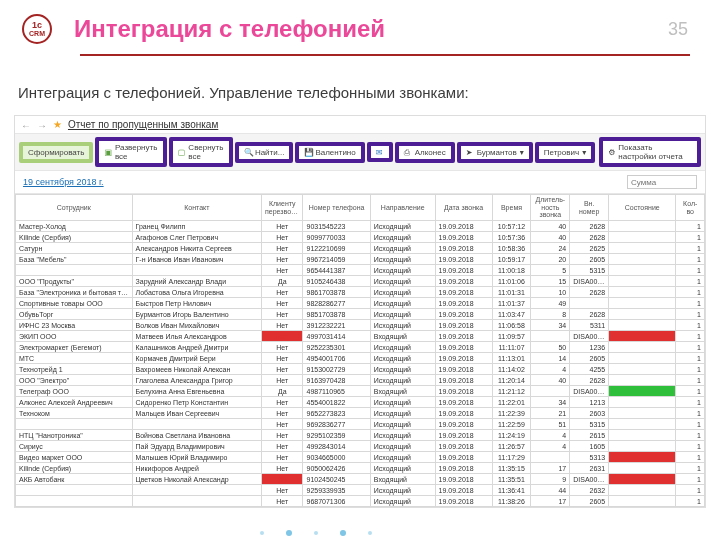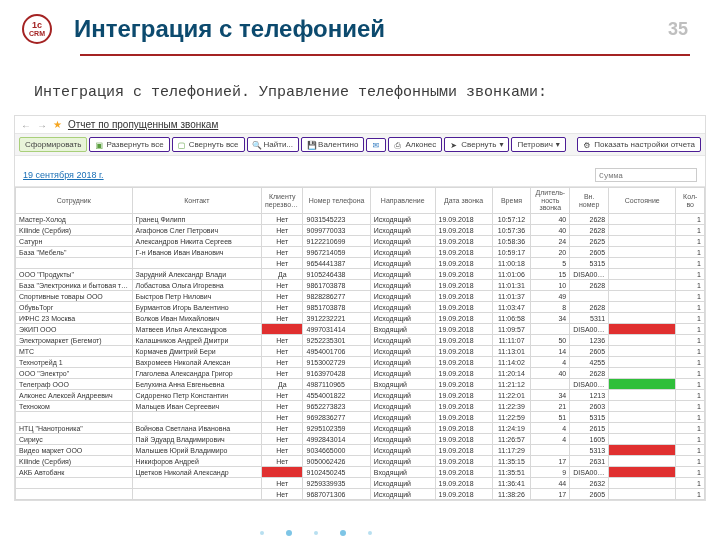--- a/index.html
+++ b/index.html
@@ -1,35 +1,35 @@
 <!DOCTYPE html>
 <html><head>
 <meta charset="utf-8">
 <style>
   * { box-sizing: border-box; margin: 0; padding: 0; }
   html, body { width: 720px; height: 540px; font-family: Arial, sans-serif; background: #fff; overflow: hidden; }
   .slide { position: relative; width: 720px; height: 540px; }
   .header { display: flex; align-items: center; padding: 14px 32px 6px 22px; }
   .logo { width: 30px; height: 30px; border: 2px solid #a42323; border-radius: 50%; display: flex; align-items: center; justify-content: center; color: #a42323; font-weight: bold; font-size: 9px; flex-direction: column; line-height: 1; margin-right: 22px;}
-  .title { color: #0c4a6e; font-size: 24px; font-weight: bold; flex: 1; }
-  .pagenum { color: #bfbfbf; font-size: 18px; font-weight: bold; }
+  .title { color: #ec4899; font-size: 24px; font-weight: bold; flex: 1; }
+  .pagenum { color: #bfbfbf; font-size: 18px; font-weight: normal; }
   .rule { height: 2px; background: #a42323; margin: 4px 30px 0 80px; }
-  .subtitle { color: #3c3c3c; font-size: 15px; margin: 28px 30px 14px 34px; font-family: Liberation Mono, monospace; }
+  .subtitle { color: #3c3c3c; font-size: 15px; margin: 28px 30px 14px 18px; }
   .app { margin: 0 14px 0 14px; border: 1px solid #ddd; font-size: 8px; color: #333; background:#fff;}
   .app-head { display:flex; align-items:center; gap:6px; padding:3px 6px; border-bottom:1px solid #e6e6e6;}
   .back,.fwd{color:#999;font-size:10px;}
   .star{color:#f5a623;font-size:10px;}
   .report-title{font-size:10px;color:#333;text-decoration:underline;}
   .toolbar{display:flex;align-items:center;gap:2px;padding:3px 4px;background:#f4f4f4;border-bottom:1px solid #e6e6e6;}
-  .btn{display:inline-flex;align-items:center;gap:3px;padding:2px 5px;background:#fff;border:1px solid #4c1d95;border-radius:2px;cursor:pointer;font-size:8px;color:#444;}
+  .btn{display:inline-flex;align-items:center;gap:3px;padding:2px 5px;background:#fff;border:4px solid #4c1d95;border-radius:2px;cursor:pointer;font-size:8px;color:#444;}
   .btn.green{background:#e8f4d9;border-color:#a9cf7a;}
   .spacer{flex:1;}
-  .datebar{display:flex;align-items:center;gap:8px;padding:4px 8px;border-bottom:1px solid #e6e6e6;margin-top:8px;}
+  .datebar{display:flex;align-items:center;gap:8px;padding:4px 8px;border-bottom:1px solid #e6e6e6;}
   .datelink{color:#1a6fb5;text-decoration:underline;font-size:9px;}
-  .sum-input{width:102px;height:14px;border:1px solid #ccc;font-size:8px;padding:0 3px;color:#aaa;font-family:Liberation Mono, monospace;}
+  .sum-input{width:70px;height:14px;border:1px solid #ccc;font-size:8px;padding:0 3px;color:#aaa;}
   table{border-collapse:collapse;width:100%;table-layout:fixed;}
   th,td{border:1px solid #d8d8d8;padding:1px 3px;font-size:7px;color:#333;text-align:left;overflow:hidden;white-space:nowrap;text-overflow:ellipsis;vertical-align:middle;height:11px;}
   th{background:#fff;font-weight:normal;color:#555;text-align:center;height:22px;white-space:normal;line-height:1.1;}
   .c-emp{width:90px;} .c-cont{width:100px;} .c-cb{width:32px;} .c-tel{width:52px;} .c-dir{width:50px;} .c-date{width:44px;} .c-time{width:30px;} .c-dur{width:30px;} .c-ext{width:30px;} .c-st{width:52px;} .c-cnt{width:22px;}
   td.center{text-align:center;}
   td.right{text-align:right;}
   .flag-red{background:#e03030;color:#e03030;}
   .flag-green{background:#2fbf3a;color:#2fbf3a;}
   .ico{display:inline-block;width:8px;height:8px;}
   .decor{position:absolute;bottom:4px;left:260px;display:flex;gap:22px;}
@@ -79,21 +79,21 @@
           <span class="ico">💾</span>
           <span>Валентино</span>
         </span>
       <span class="btn">
           <span class="ico" style="color:#3b82c4;">✉</span>
         </span>
       <span class="btn">
           <span class="ico">⎙</span>
           <span>Алконес</span>
         </span>
-      <span class="btn"><span class="ico">➤</span><span>Свернуть</span> ▾</span>
+      <span class="btn"><span class="ico">➤</span><span>Бурмантов</span> ▾</span>
       <span class="btn"><span>Петрович</span> ▾</span>
       <span class="spacer"></span>
       <span class="btn">
           <span class="ico">⚙</span>
           <span>Показать настройки отчета</span>
         </span>
     </div>
 
     <div class="datebar">
       <span class="datelink">19 сентября 2018 г.</span>

